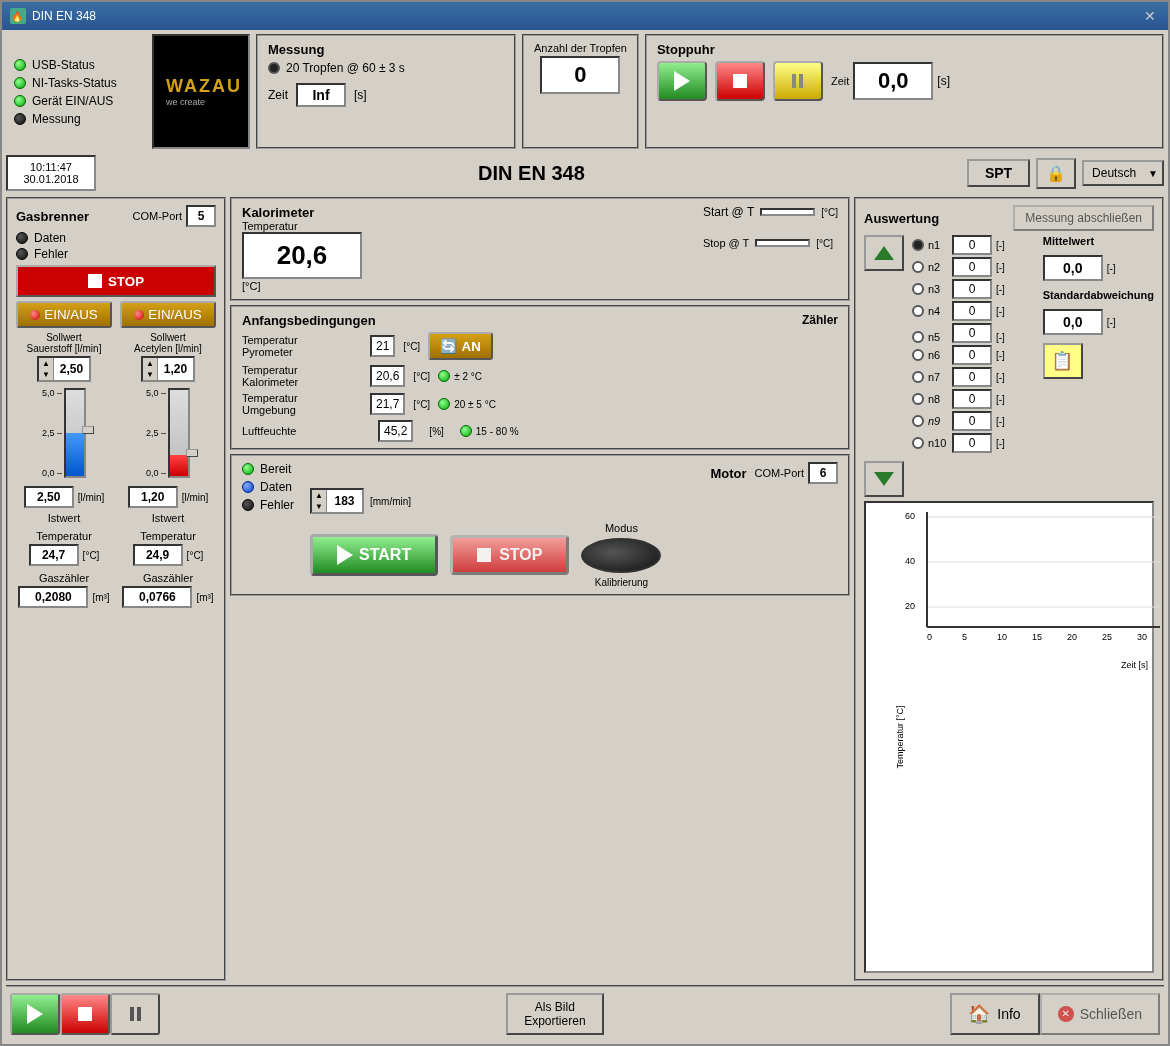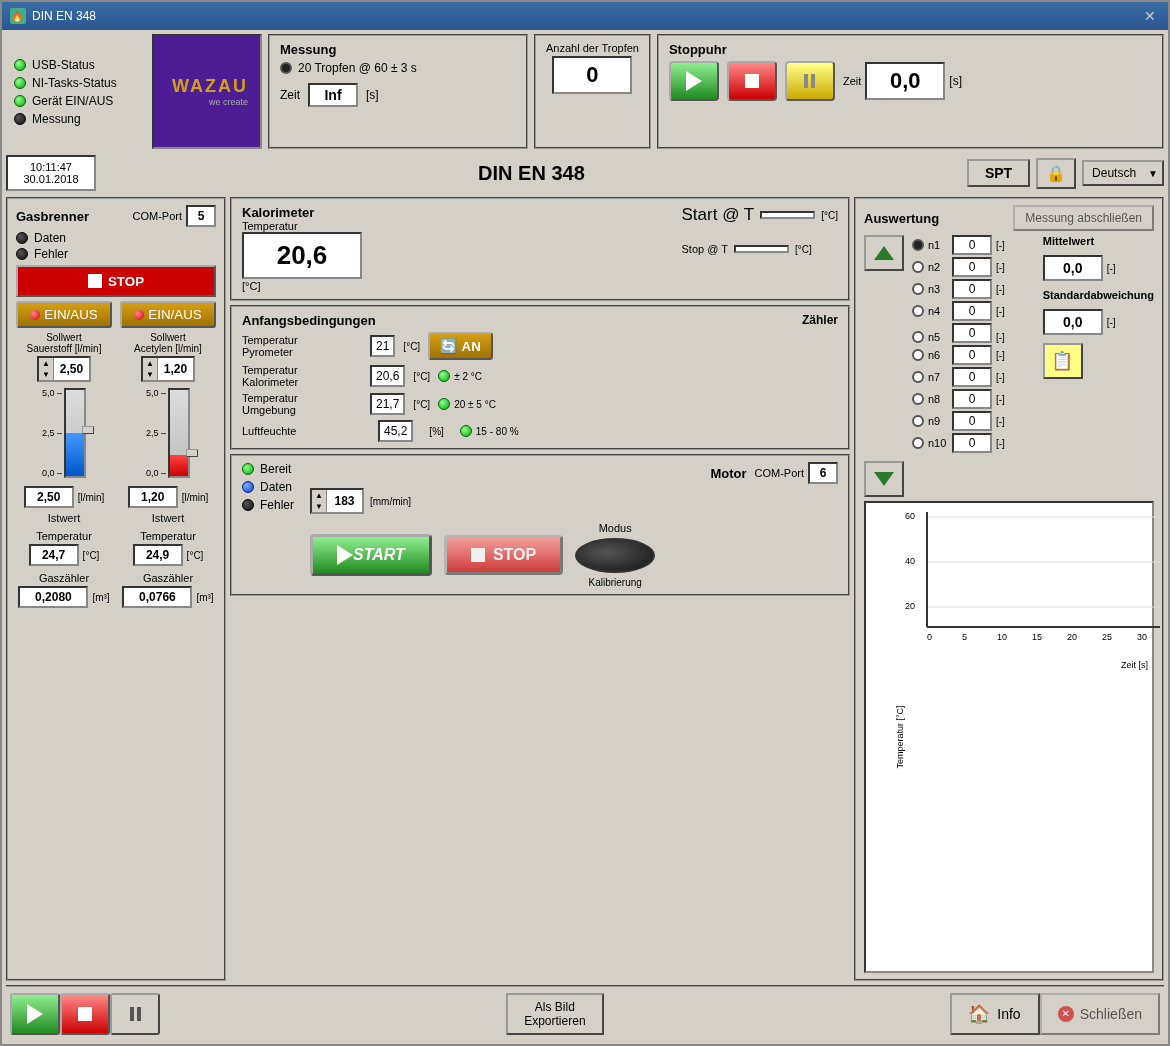--- a/index.html
+++ b/index.html
@@ -16,21 +16,21 @@
     
     
     .top-bar { display: flex; align-items: stretch; gap: 6px; height: 115px; background: #d4d0c8; }
     
     .status-panel { display: flex; flex-direction: column; justify-content: center; gap: 4px; padding: 4px 8px; min-width: 140px; }
     .status-item { display: flex; align-items: center; gap: 6px; }
     .led { width: 12px; height: 12px; border-radius: 50%; flex-shrink: 0; }
     .led-green { background: radial-gradient(circle at 35% 35%, #90ff90, #00aa00); border: 1px solid #006600; }
     .led-black { background: radial-gradient(circle at 35% 35%, #555, #111); border: 1px solid #000; }
     
-    .logo-box { background: #4c1d95; color: #d4a017; padding: 8px 12px; display: flex; flex-direction: column; align-items: flex-end; justify-content: center; border: 2px inset #888; width: 110px; }
+    .logo-box { background: #000000; color: #d4a017; padding: 8px 12px; display: flex; flex-direction: column; align-items: flex-start; justify-content: center; border: 2px inset #888; width: 98px; }
     .logo-main { font-size: 18px; font-weight: bold; letter-spacing: 2px; }
     .logo-sub { font-size: 9px; color: #aaa; }
     
     .messung-panel { background: #d4d0c8; border: 2px groove #999; padding: 6px 10px; display: flex; flex-direction: column; gap: 4px; min-width: 260px; }
     .messung-title { font-weight: bold; font-size: 13px; }
     .radio-row { display: flex; align-items: center; gap: 6px; }
     .radio-dot { width: 12px; height: 12px; border-radius: 50%; background: #222; border: 2px solid #555; flex-shrink: 0; }
     .messung-row { display: flex; align-items: center; gap: 8px; margin-top: 4px; }
     
     .anzahl-panel { background: #d4d0c8; border: 2px groove #999; padding: 6px 10px; display: flex; flex-direction: column; align-items: center; gap: 2px; min-width: 100px; }
@@ -88,21 +88,21 @@
     .start-stop-t { display: flex; flex-direction: column; gap: 6px; }
     .t-row { display: flex; align-items: center; gap: 6px; }
     .t-input { background: white; border: 2px inset #888; padding: 2px 4px; min-width: 55px; text-align: center; }
     
     .anfang-panel { background: #d4d0c8; border: 2px groove #999; padding: 6px 10px; display: flex; flex-direction: column; gap: 4px; }
     .anfang-title { font-weight: bold; font-size: 13px; text-align: center; }
     .anfang-val { background: white; border: 2px inset #888; padding: 2px 4px; text-align: center; font-size: 12px; }
     
     .motor-panel { background: #d4d0c8; border: 2px groove #999; padding: 6px 10px; display: flex; gap: 16px; align-items: flex-start; }
     .motor-status { display: flex; flex-direction: column; gap: 4px; }
-    .start-big-btn { background: linear-gradient(to bottom, #90ee90, #228b22); border: 3px outset #aaa; color: white; cursor: pointer; padding: 8px 24px; font-size: 16px; font-weight: bold; display: flex; align-items: center; gap: 0; border-radius: 4px; font-style: italic; }
+    .start-big-btn { background: linear-gradient(to bottom, #90ee90, #228b22); border: 3px outset #aaa; color: white; cursor: pointer; padding: 8px 24px; font-size: 16px; font-weight: bold; display: flex; align-items: center; gap: 6px; border-radius: 4px; }
     .stop-big-btn { background: linear-gradient(to bottom, #ff8888, #cc0000); border: 3px outset #aaa; color: white; cursor: pointer; padding: 8px 24px; font-size: 16px; font-weight: bold; display: flex; align-items: center; gap: 8px; border-radius: 4px; opacity: 0.7; }
     .modus-section { display: flex; flex-direction: column; align-items: center; gap: 4px; }
     .modus-ellipse { width: 80px; height: 35px; background: radial-gradient(ellipse at 40% 40%, #555, #111); border-radius: 50%; border: 2px solid #333; }
     
     
     .auswertung-panel { width: 310px; background: #d4d0c8; border: 2px groove #999; padding: 6px 8px; display: flex; flex-direction: column; gap: 4px; flex-shrink: 0; }
     .auswert-btn { background: #d4d0c8; border: 2px outset #999; padding: 4px 10px; font-size: 12px; cursor: pointer; opacity: 0.6; }
     .arrow-up-btn { width: 40px; height: 36px; background: #d4d0c8; border: 2px outset #999; cursor: pointer; display: flex; align-items: center; justify-content: center; }
     .arrow-up { width: 0; height: 0; border-left: 10px solid transparent; border-right: 10px solid transparent; border-bottom: 14px solid #2a7a2a; }
     .arrow-down { width: 0; height: 0; border-left: 10px solid transparent; border-right: 10px solid transparent; border-top: 14px solid #2a7a2a; }
@@ -377,21 +377,21 @@
             <div>
               <div class="panel-title">Kalorimeter</div>
               <div style="font-size:11px;">Temperatur</div>
               <div class="kalo-temp-display">
                 <span>20,6</span>
               </div>
               <span style="font-size:11px;">[°C]</span>
             </div>
             <div class="start-stop-t">
               <div class="t-row">
-                <span style="font-size:17px;">Start @ T</span>
+                <span style="font-size:12px;">Start @ T</span>
                 <div class="t-input">
                   <span></span>
                 </div>
                 <span style="font-size:10px;">[°C]</span>
               </div>
               <div class="t-row" style="margin-top:12px;">
                 <span style="font-size:11px;">Stop @ T</span>
                 <div class="t-input">
                   <span></span>
                 </div>
@@ -577,21 +577,21 @@
                   <span style="font-size: 10px;">[-]</span>
                 </div>
                 <div style="display: flex; align-items: center; gap: 4px; margin-bottom: 2px;">
                   <div style="width: 12px; height: 12px; border-radius: 50%; border: 2px solid rgb(85, 85, 85); background: white; flex-shrink: 0;"></div>
                   <span style="font-size: 11px; min-width: 20px;">n8</span>
                   <div style="background: white; border: 2px inset rgb(136, 136, 136); padding: 1px 4px; text-align: center; font-size: 12px; min-width: 40px;">0</div>
                   <span style="font-size: 10px;">[-]</span>
                 </div>
                 <div style="display: flex; align-items: center; gap: 4px; margin-bottom: 2px;">
                   <div style="width: 12px; height: 12px; border-radius: 50%; border: 2px solid rgb(85, 85, 85); background: white; flex-shrink: 0;"></div>
-                  <span style="font-size: 11px; min-width: 20px;">n9</span>
+                  <span style="font-size: 11px; min-width: 20px; font-style: italic;">n9</span>
                   <div style="background: white; border: 2px inset rgb(136, 136, 136); padding: 1px 4px; text-align: center; font-size: 12px; min-width: 40px;">0</div>
                   <span style="font-size: 10px;">[-]</span>
                 </div>
                 <div style="display: flex; align-items: center; gap: 4px; margin-bottom: 2px;">
                   <div style="width: 12px; height: 12px; border-radius: 50%; border: 2px solid rgb(85, 85, 85); background: white; flex-shrink: 0;"></div>
                   <span style="font-size: 11px; min-width: 20px;">n10</span>
                   <div style="background: white; border: 2px inset rgb(136, 136, 136); padding: 1px 4px; text-align: center; font-size: 12px; min-width: 40px;">0</div>
                   <span style="font-size: 10px;">[-]</span>
                 </div>
               </div>

